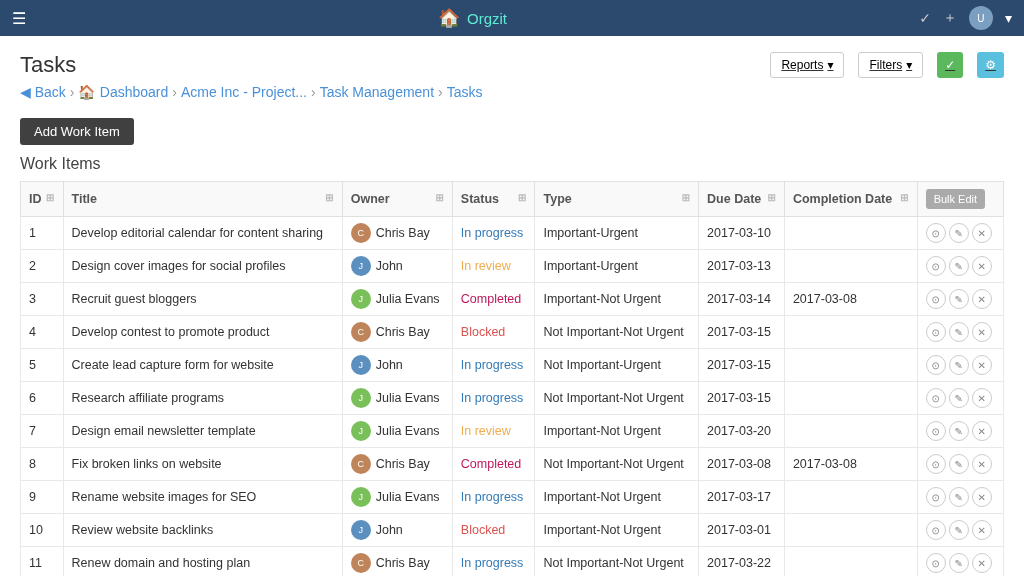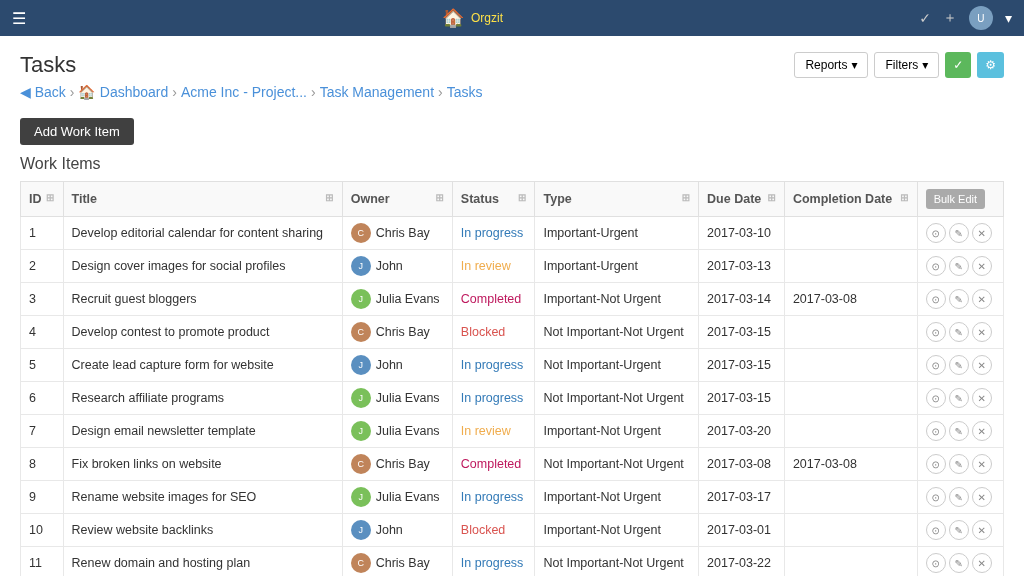--- a/index.html
+++ b/index.html
@@ -41,21 +41,21 @@
     .breadcrumb .sep { color: #999; }
     .add-work-item-btn {
       background: #404040;
       color: white;
       border: none;
       padding: 6px 14px;
       border-radius: 3px;
       font-size: 13px;
       cursor: pointer;
     }
-    .toolbar-right { display: flex; align-items: center; gap: 6px; }
+    .toolbar-right { display: flex; align-items: center; gap: 14px; text-decoration: underline; }
     .reports-btn, .filters-btn {
       background: white;
       border: 1px solid #ccc;
       padding: 5px 10px;
       border-radius: 3px;
       font-size: 12px;
       cursor: pointer;
       display: flex; align-items: center; gap: 4px;
     }
     .green-btn {
@@ -141,21 +141,21 @@
   </style>
 </head>
 <body>
 
 <nav class="top-nav">
   <div class="top-nav-left">
     <span class="hamburger-icon">☰</span>
   </div>
   <div class="top-nav-center">
     <span style="color:white;font-size:18px;">🏠</span>
-    <span style="color:#fde047;font-size:12px;font-weight:500;">Orgzit</span>
+    <span style="color:#5eead4;font-size:15px;font-weight:500;">Orgzit</span>
   </div>
   <div class="top-nav-right">
     <span class="nav-icon">✓</span>
     <span class="nav-icon">＋</span>
     <div class="avatar-nav">U</div>
     <span class="nav-icon" style="color:white;">▾</span>
   </div>
 </nav>
 
 <div class="main-content">

